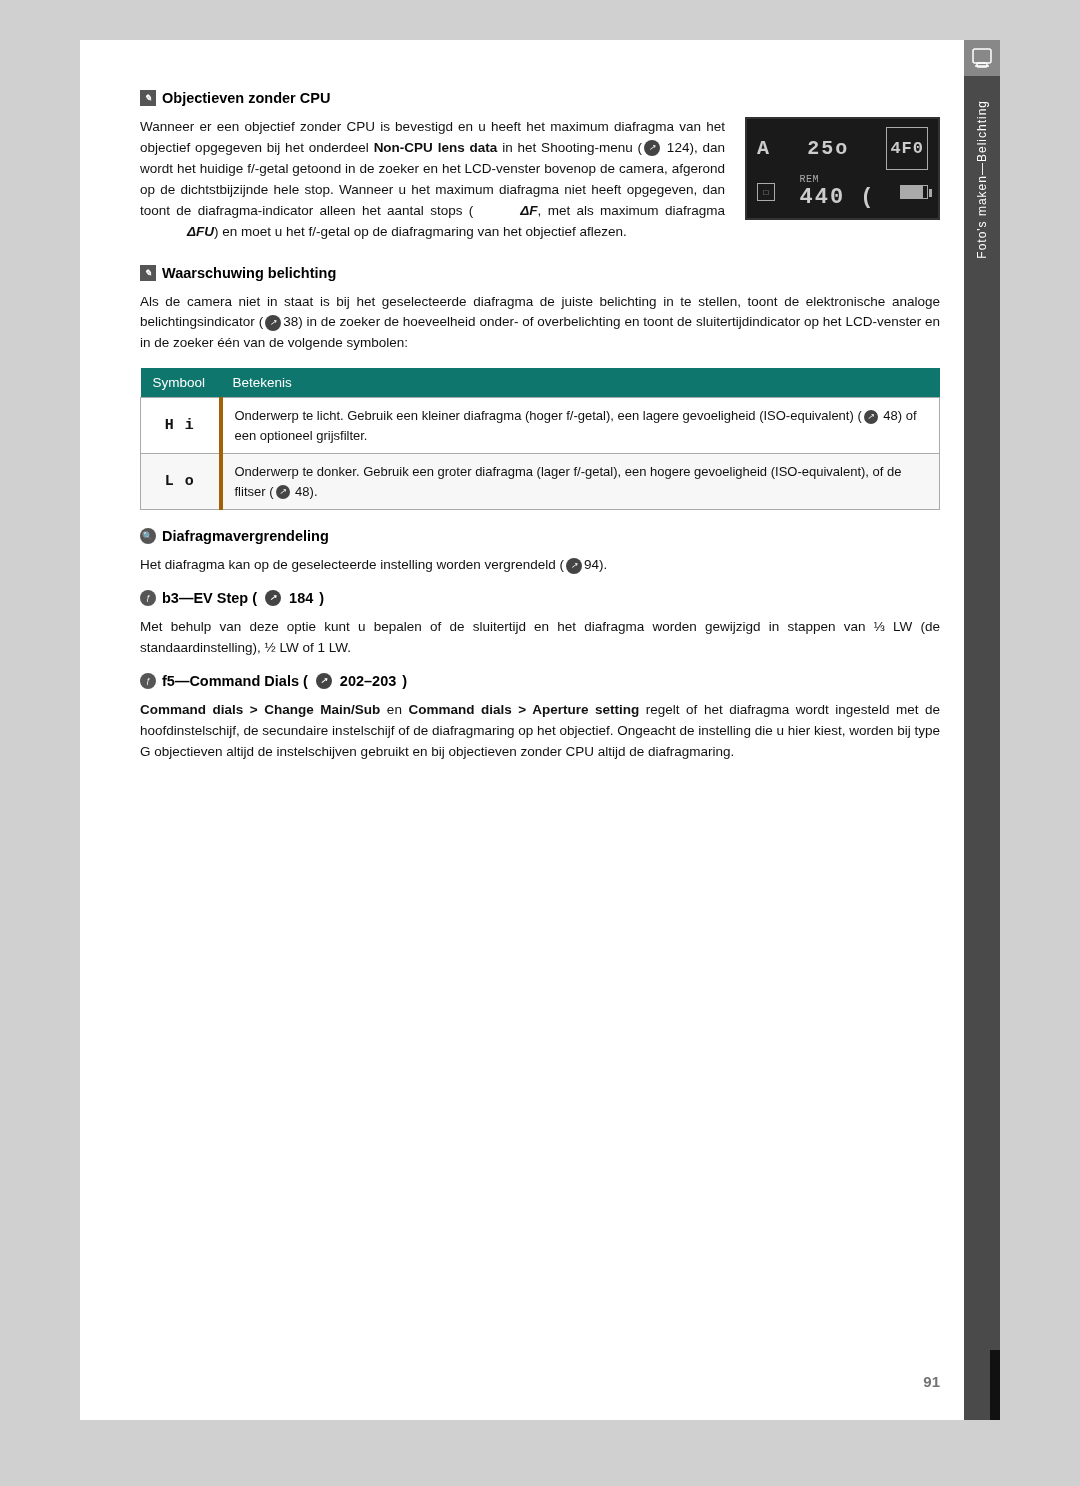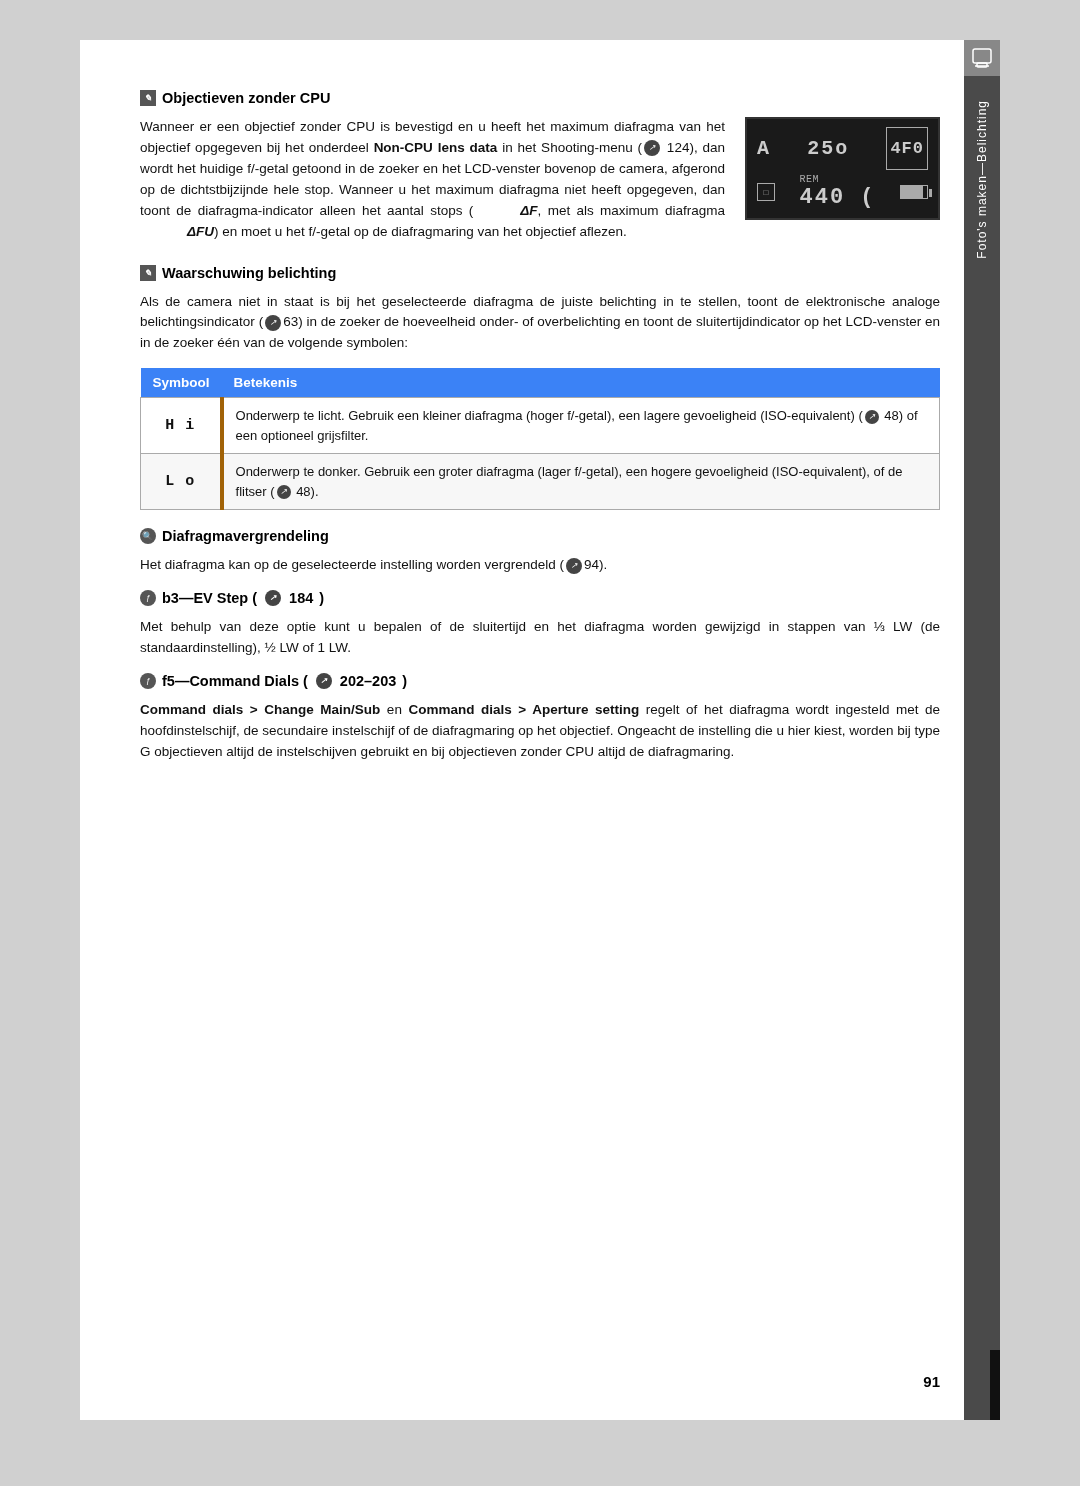--- a/index.html
+++ b/index.html
@@ -166,26 +166,26 @@
       margin-bottom: 18px;
     }
 
     
     .symbol-table {
       width: 100%;
       border-collapse: collapse;
       margin: 14px 0 18px 0;
     }
     .symbol-table th {
-      background: #3b82f6;
+      background: #0f766e;
       color: #fff;
       padding: 7px 12px;
       text-align: left;
       font-size: 13.5px;
-      font-weight: bold;
+      font-weight: normal;
     }
     .symbol-table td {
       border: 1px solid #aaa;
       padding: 8px 12px;
       font-size: 13px;
       vertical-align: middle;
       line-height: 1.5;
       color: #111;
     }
     .symbol-table tr td:first-child {
@@ -239,21 +239,21 @@
       margin-bottom: 14px;
     }
 
     
     .page-number {
       position: absolute;
       bottom: 30px;
       right: 60px;
       font-size: 15px;
       font-weight: bold;
-      color: #000000;
+      color: #737373;
     }
     
     .page-ref-icon {
       display: inline-block;
       width: 16px;
       height: 16px;
       background: #444;
       border-radius: 50%;
       color: white;
       font-size: 8px;
@@ -375,21 +375,21 @@
     </div>
 
     <div class="warning-section">
       <div class="section-heading-row">
         <div class="section-icon pencil-icon">✎</div>
         <div class="section-title">
           <span>Waarschuwing belichting</span>
         </div>
       </div>
       <p class="body-text">
-        <span>Als de camera niet in staat is bij het geselecteerde diafragma de juiste belichting in te stellen, toont de elektronische analoge belichtingsindicator (</span><span class="page-ref-icon">↗</span><span>63</span><span>) in de zoeker de hoeveelheid onder- of overbelichting en toont de sluitertijdindicator op het LCD-venster en in de zoeker één van de volgende symbolen:</span>
+        <span>Als de camera niet in staat is bij het geselecteerde diafragma de juiste belichting in te stellen, toont de elektronische analoge belichtingsindicator (</span><span class="page-ref-icon">↗</span><span>38</span><span>) in de zoeker de hoeveelheid onder- of overbelichting en toont de sluitertijdindicator op het LCD-venster en in de zoeker één van de volgende symbolen:</span>
       </p>
 
       <table class="symbol-table">
         <thead>
           <tr>
             <th>Symbool</th>
             <th>Betekenis</th>
           </tr>
         </thead>
         <tbody id="table-body">

